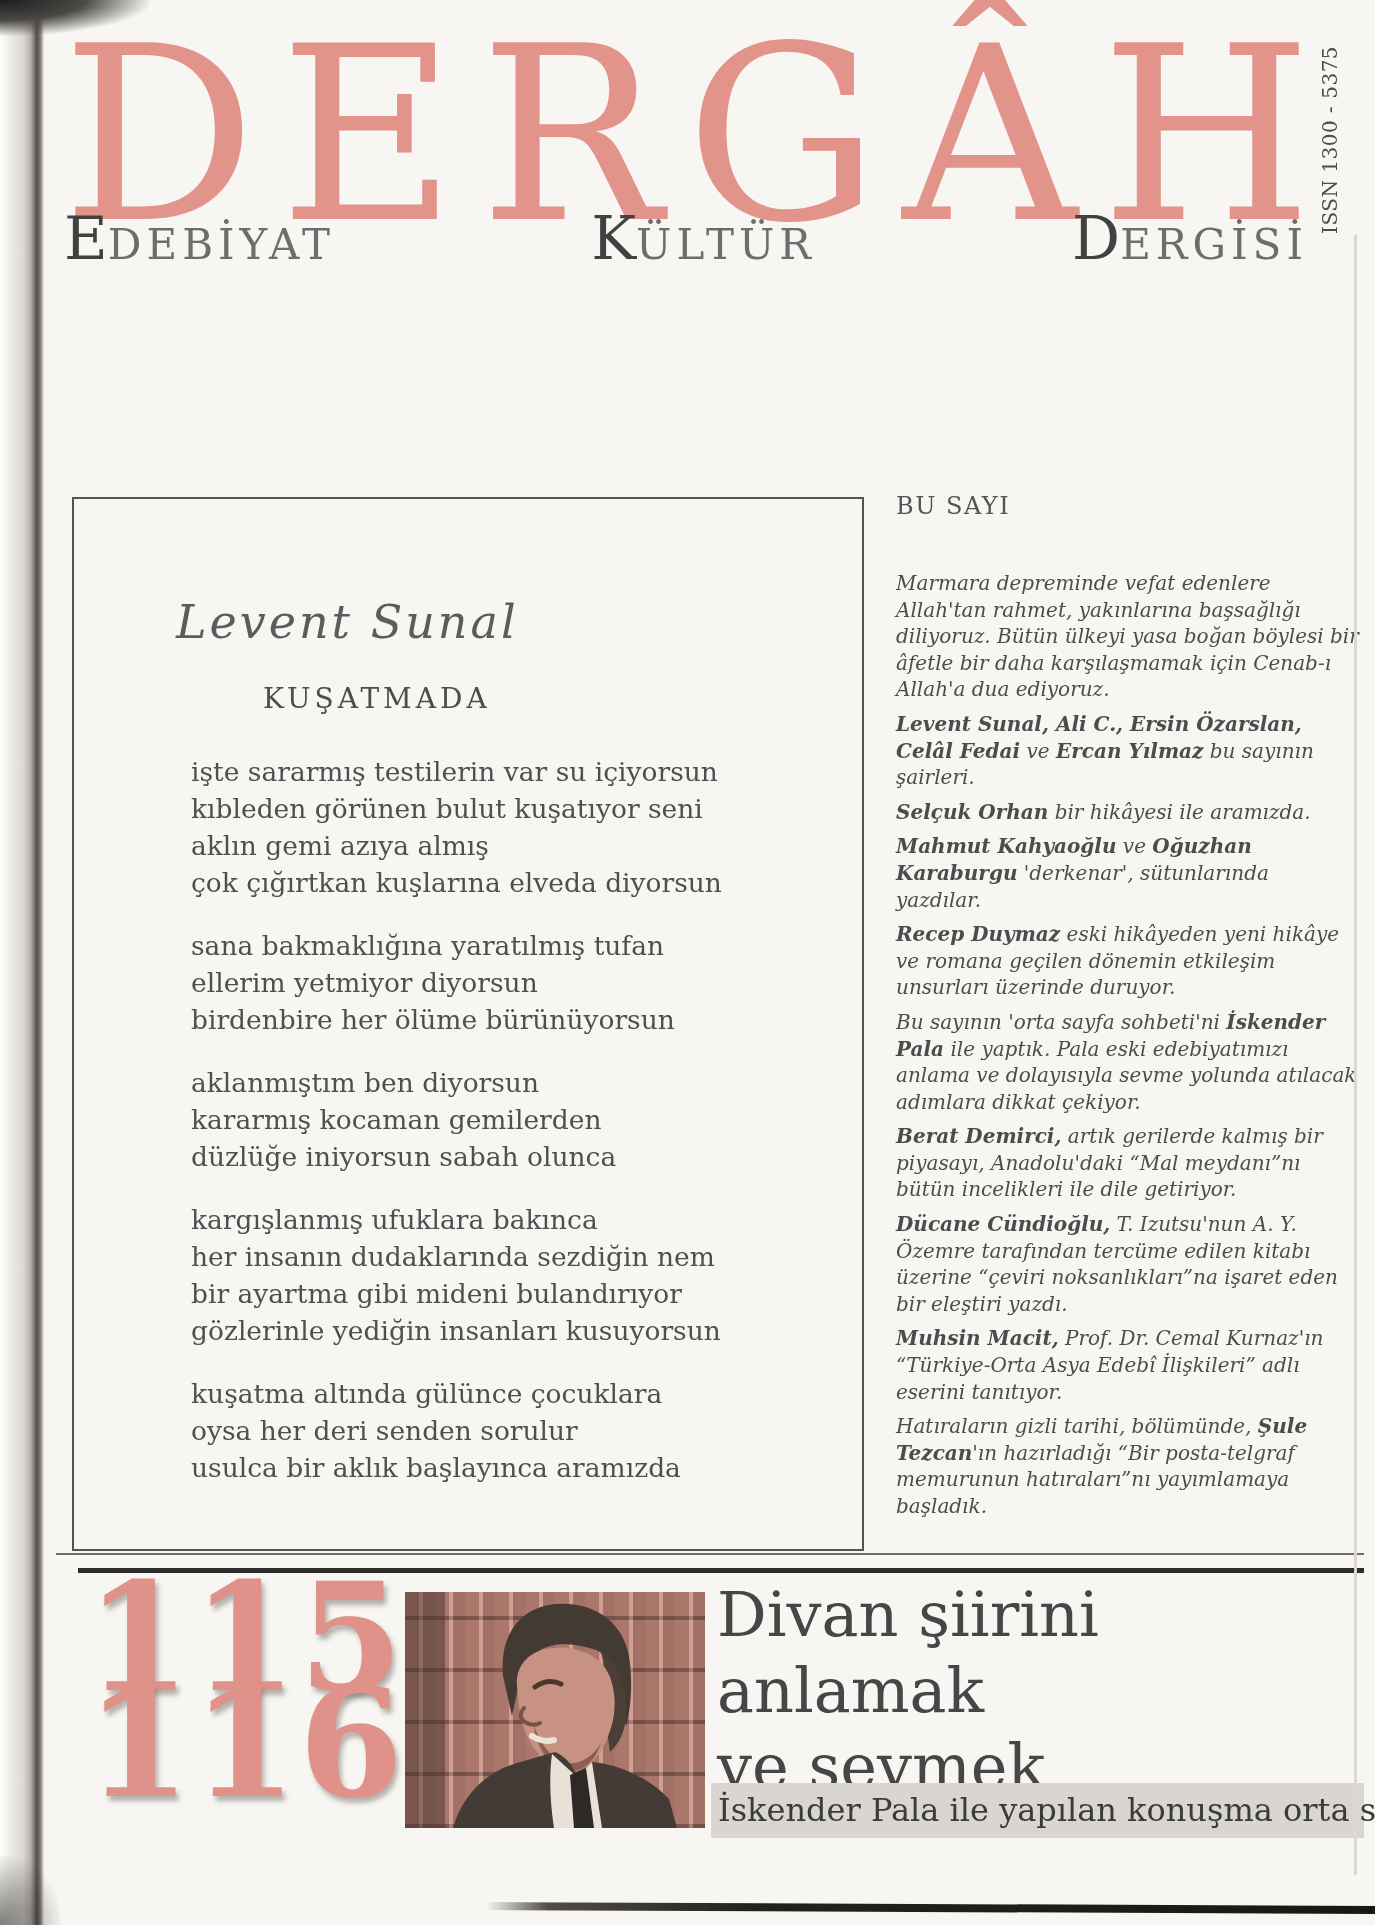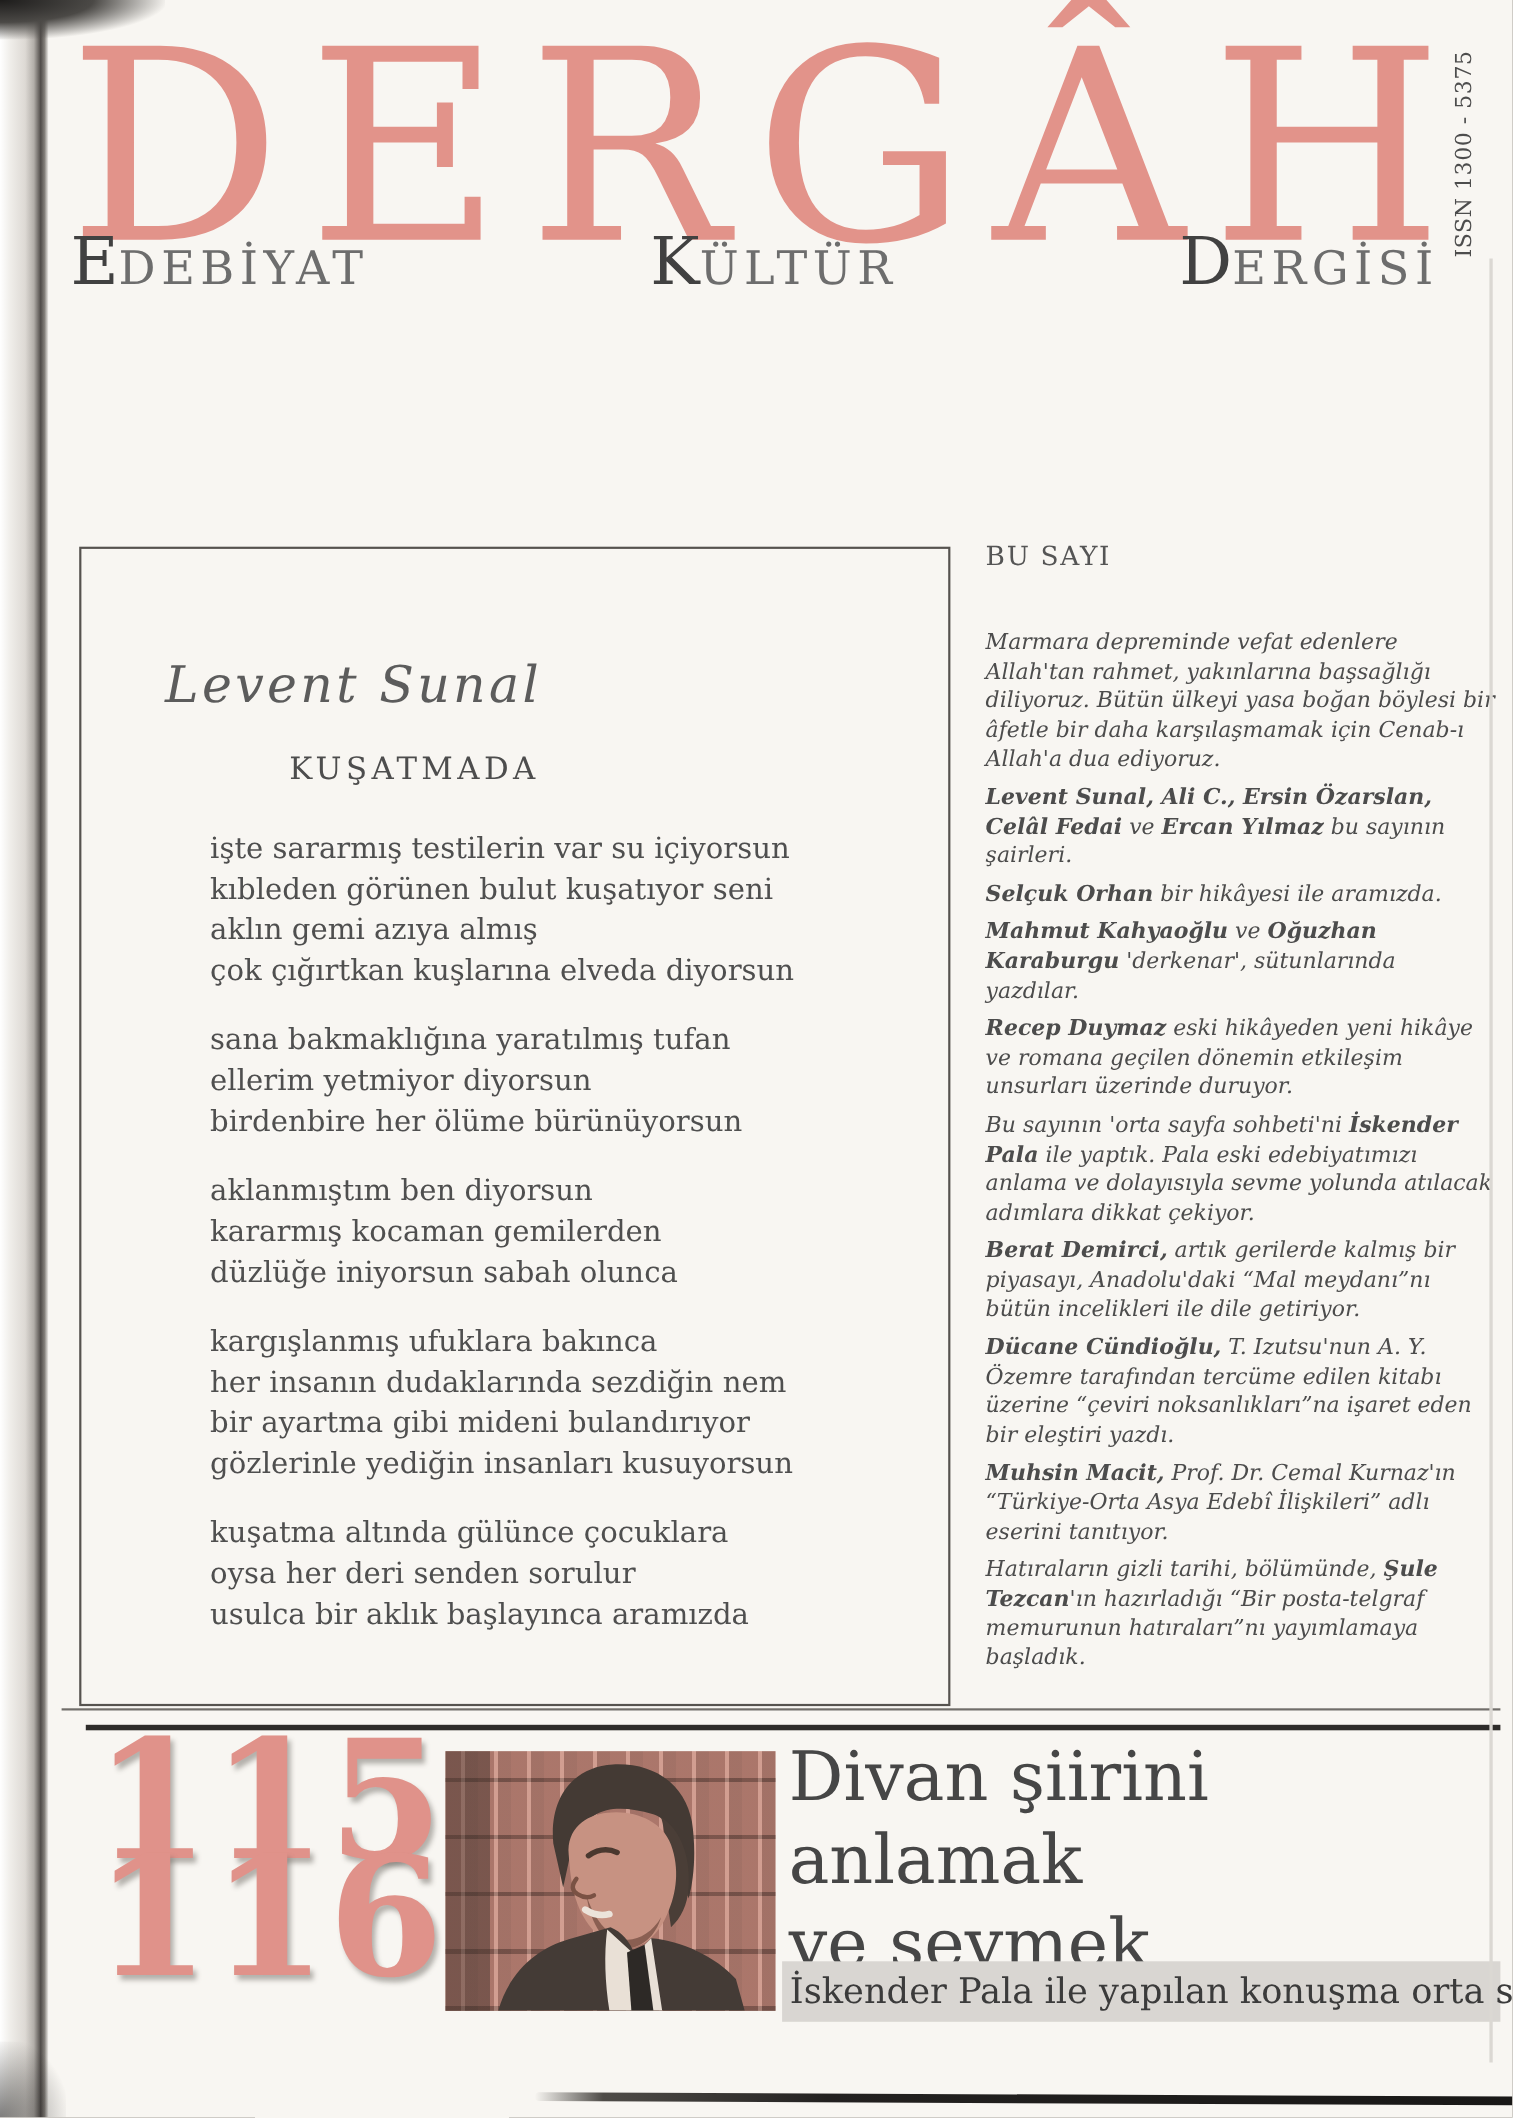--- a/index.html
+++ b/index.html
@@ -35,21 +35,21 @@
     position:absolute;left:64px;top:208px;width:1244px;
     display:flex;justify-content:space-between;align-items:baseline;z-index:2;
   }
   .subtitle .word{display:inline-block;white-space:nowrap;}
   .subtitle .initial{font-size:60px;line-height:1;color:#414141;}
   .subtitle .rest{font-size:42px;line-height:1;letter-spacing:5px;color:#6d6d6d;}
 
   
   .poem-box{position:absolute;left:72px;top:497px;width:792px;height:1054px;
     border:2px solid #56534f;box-sizing:border-box;}
-  .poem-author{margin:96px 0 0 76px;font-style:italic;font-size:46px;letter-spacing:3px;color:#5c5c5c;}
+  .poem-author{margin:96px 0 0 102px;font-style:italic;font-size:46px;letter-spacing:3px;color:#5c5c5c;}
   .poem-title{margin:33px 0 0 189px;font-size:28px;letter-spacing:4px;color:#4d4d4d;}
   .poem-body{margin:38px 30px 0 117px;font-size:26.5px;line-height:37px;color:#4f4f4f;}
   .poem-body .stanza{margin:0 0 26px 0;}
 
   
   .contents{position:absolute;left:896px;top:492px;width:464px;}
   .contents-header{font-size:24px;letter-spacing:1.5px;color:#555555;}
   .contents-list{margin-top:50px;}
   .contents-list p{font-style:italic;font-size:20px;line-height:1.33;color:#4c4c4c;margin:0 0 8px 0;}
   .contents-list b{font-weight:bold;}

